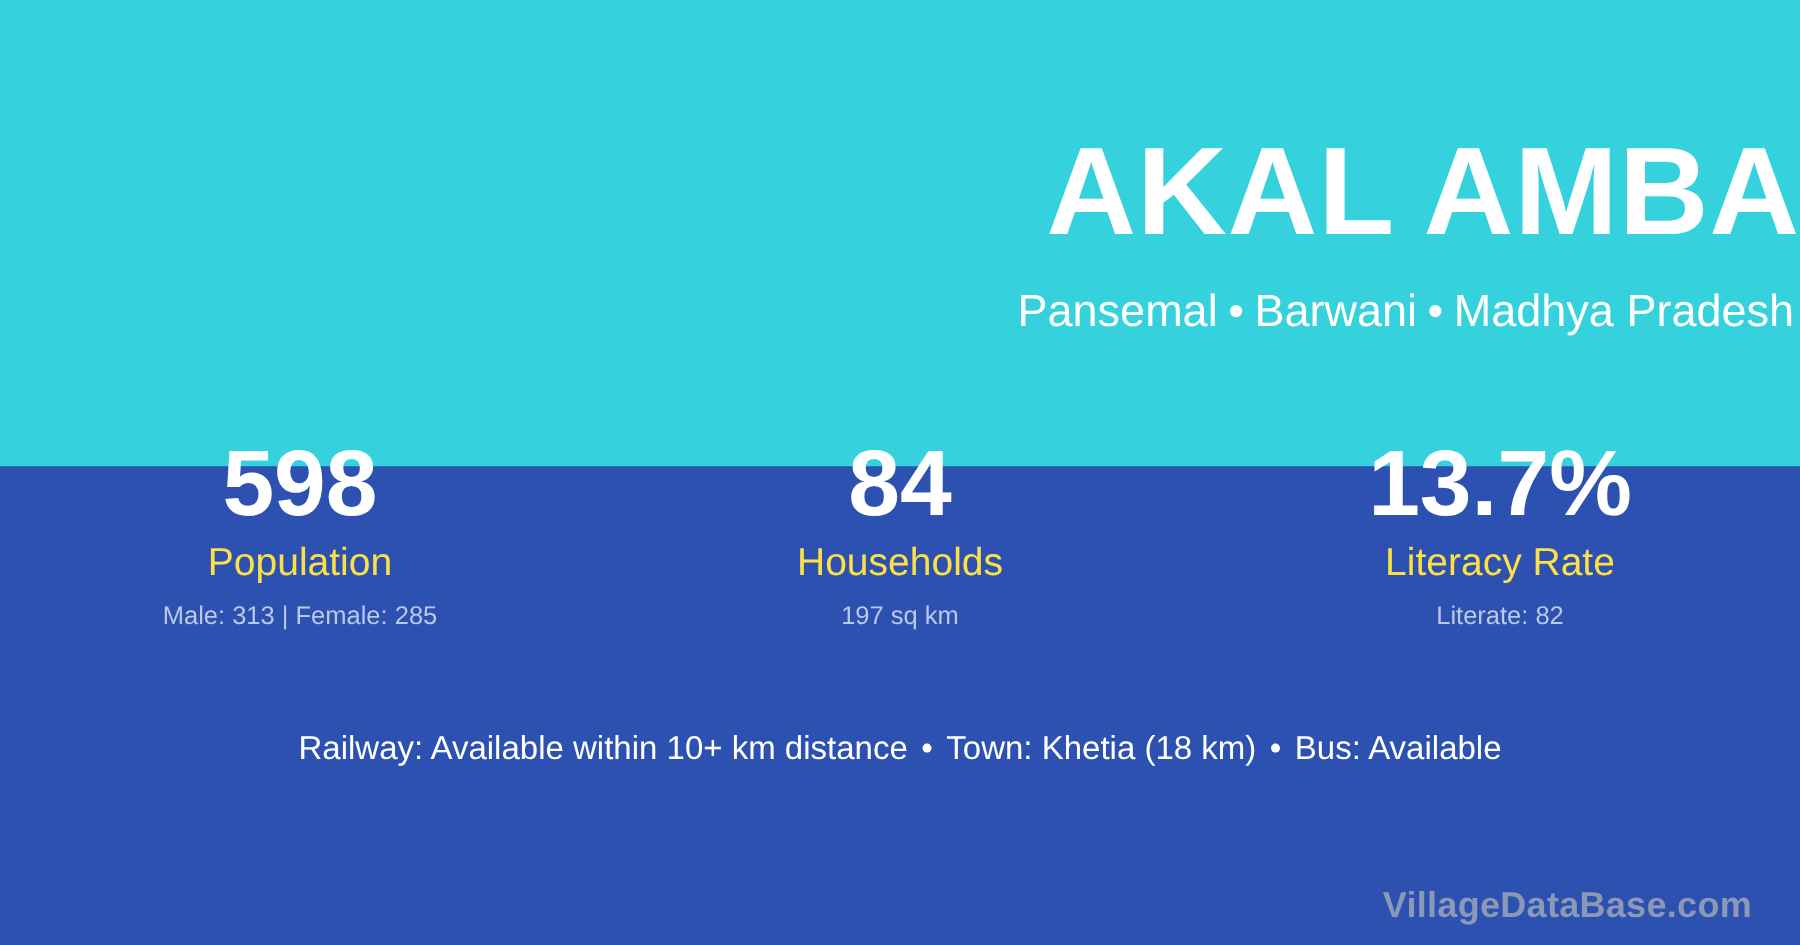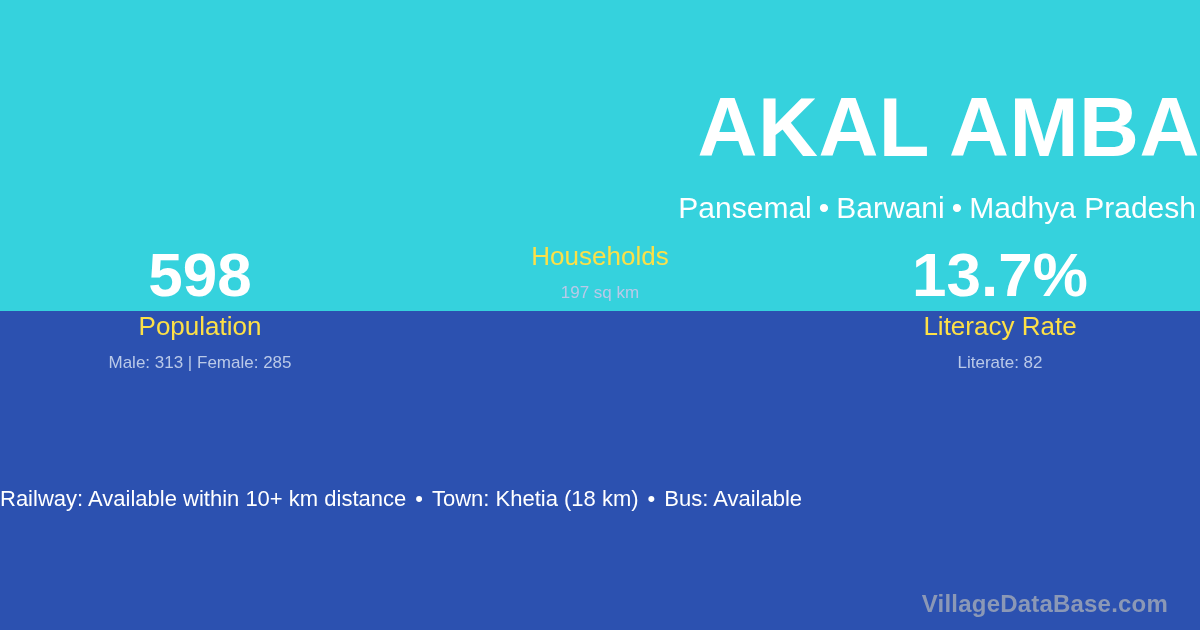--- a/index.html
+++ b/index.html
@@ -86,20 +86,21 @@
     top: 240px;
     width: 1200px;
     display: flex;
     flex-direction: row;
     z-index: 3;
   }
 
   .stat {
     width: 400px;
     text-align: center;
+    margin-top: 48px;
   }
 
   .stat-value {
     color: #ffffff;
     font-size: 62px;
     font-weight: bold;
     line-height: 70px;
     height: 70px;
   }
 
@@ -118,21 +119,21 @@
     line-height: 26px;
     padding-top: 8px;
   }
 
   
   .infra {
     position: absolute;
     left: 0;
     top: 484px;
     width: 1200px;
-    text-align: left;
+    text-align: center;
     color: #ffffff;
     font-size: 22px;
     line-height: 30px;
     z-index: 3;
   }
 
   .infra-sep {
     display: inline-block;
     padding: 0 9px;
     color: #ffffff;
@@ -167,20 +168,21 @@
 
   <div class="stats">
 
     <div class="stat">
       <div class="stat-value">598</div>
       <div class="stat-label">Population</div>
       <div class="stat-sub">Male: 313 | Female: 285</div>
     </div>
 
     <div class="stat">
+      <div class="stat-value">84</div>
       <div class="stat-label">Households</div>
       <div class="stat-sub">197 sq km</div>
     </div>
 
     <div class="stat">
       <div class="stat-value">13.7%</div>
       <div class="stat-label">Literacy Rate</div>
       <div class="stat-sub">Literate: 82</div>
     </div>
 

